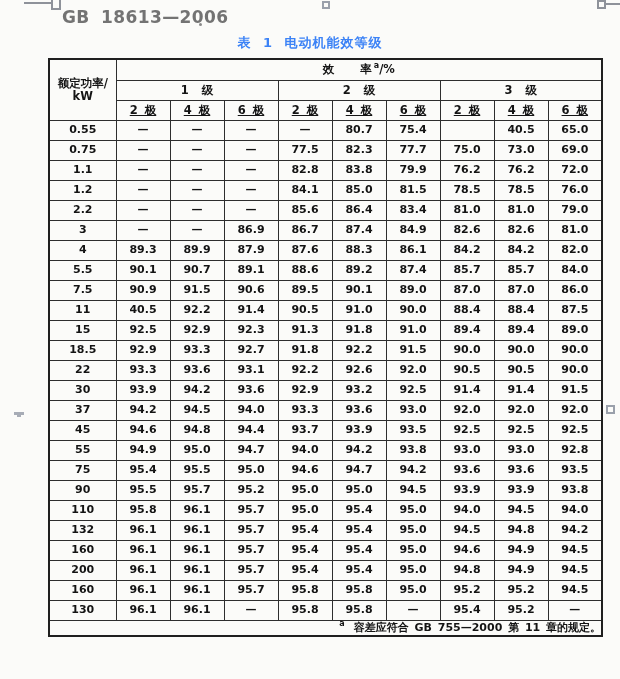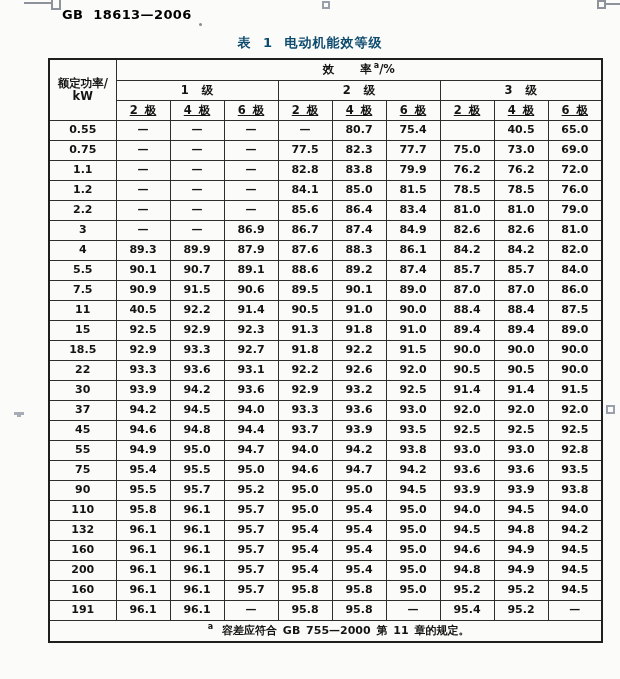--- a/index.html
+++ b/index.html
@@ -6,29 +6,29 @@
   html,body { margin:0; padding:0; }
   body {
     width:620px; height:679px;
     position:relative; overflow:hidden;
     background:#fbfbf9;
     font-family:"DejaVu Sans","Liberation Sans",sans-serif;
     color:#161616;
   }
   .doc-code {
     position:absolute; left:62px; top:7px;
-    font-size:13px; font-weight:bold;
+    font-size:17px; font-weight:bold;
     letter-spacing:0.4px; word-spacing:5px;
-    color:#000000;
+    color:#737373;
   }
   .table-title {
     position:absolute; left:0; top:34px; width:620px;
     text-align:center; font-size:13px; font-weight:bold;
     letter-spacing:1px; word-spacing:6px;
-    color:#0c4a6e;
+    color:#3b82f6;
   }
   table.eff-table {
     position:absolute; left:48px; top:58px; width:553px;
     border-collapse:collapse; table-layout:fixed;
     border:2px solid #1f1f1f;
   }
   .eff-table td {
     border:1px solid #2e2e2e;
     text-align:center; vertical-align:middle;
     font-size:11px; font-weight:600; color:#141414;
@@ -37,21 +37,21 @@
   }
   .eff-table thead td { font-weight:bold; font-size:11.5px; }
   .power-hdr { font-size:11px; line-height:1.6;margin-top:43px; }
   .eff-hdr   { height:21px; }
   .eff-hdr .wide-gap { word-spacing:18px; letter-spacing:2px;margin-top:10px; }
   .grade-hdr { height:20px; word-spacing:9px; }
   .pole-hdr  { height:20px; word-spacing:3px;text-decoration:underline; }
   .eff-table tbody td { height:20px; }
   .eff-table sup { font-size:8px; font-weight:bold; vertical-align:super; line-height:0; }
   .eff-table tfoot td {
-    height:22px; text-align:center; padding-left:26px;
+    height:16px; text-align:right; padding-left:26px;
     font-size:11px; font-weight:600;
   }
   .fn-text { margin-left:9px; word-spacing:2px; }
   
   .artifact { position:absolute; }
   .a-topleft-line  { left:24px; top:2px;  width:27px; height:2px; background:#8e929a; }
   .a-topleft-box   { left:51px; top:0;    width:10px; height:10px; border:2px solid #8e929a; border-top:none; }
   .a-dot           { left:199px; top:23px; width:3px; height:3px; background:#8a8a8a; border-radius:50%; }
   .a-topmid-box    { left:322px; top:1px; width:8px;  height:8px;  border:2px solid #9aa0ab; }
   .a-topright-box  { left:597px; top:0;   width:9px;  height:9px;  border:2px solid #8e929a; }
@@ -401,21 +401,21 @@
           <td>96.1</td>
           <td>95.7</td>
           <td>95.8</td>
           <td>95.8</td>
           <td>95.0</td>
           <td>95.2</td>
           <td>95.2</td>
           <td>94.5</td>
         </tr>
         <tr>
-          <td>191</td>
+          <td>130</td>
           <td>96.1</td>
           <td>96.1</td>
           <td>—</td>
           <td>95.8</td>
           <td>95.8</td>
           <td>—</td>
           <td>95.4</td>
           <td>95.2</td>
           <td>—</td>
         </tr>

